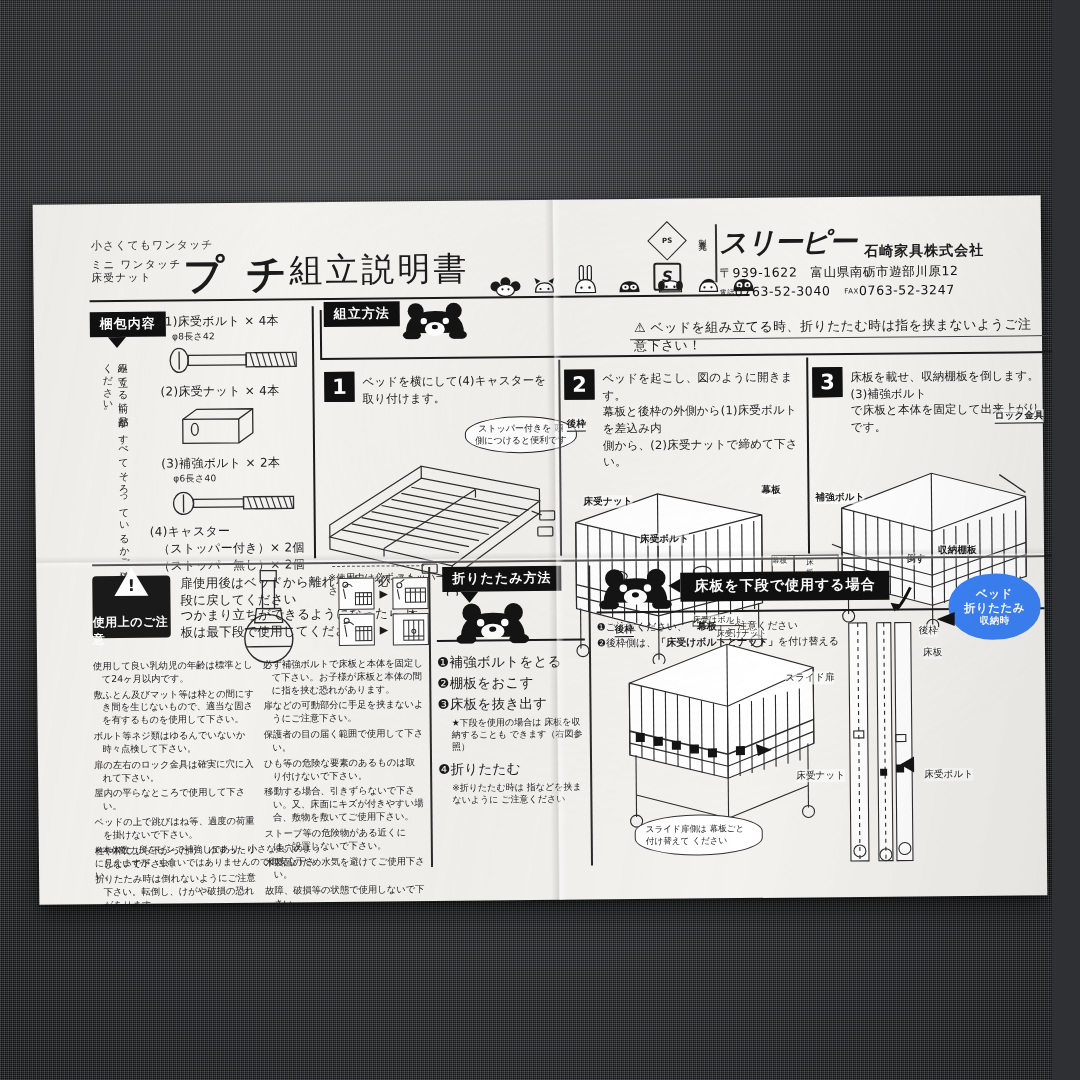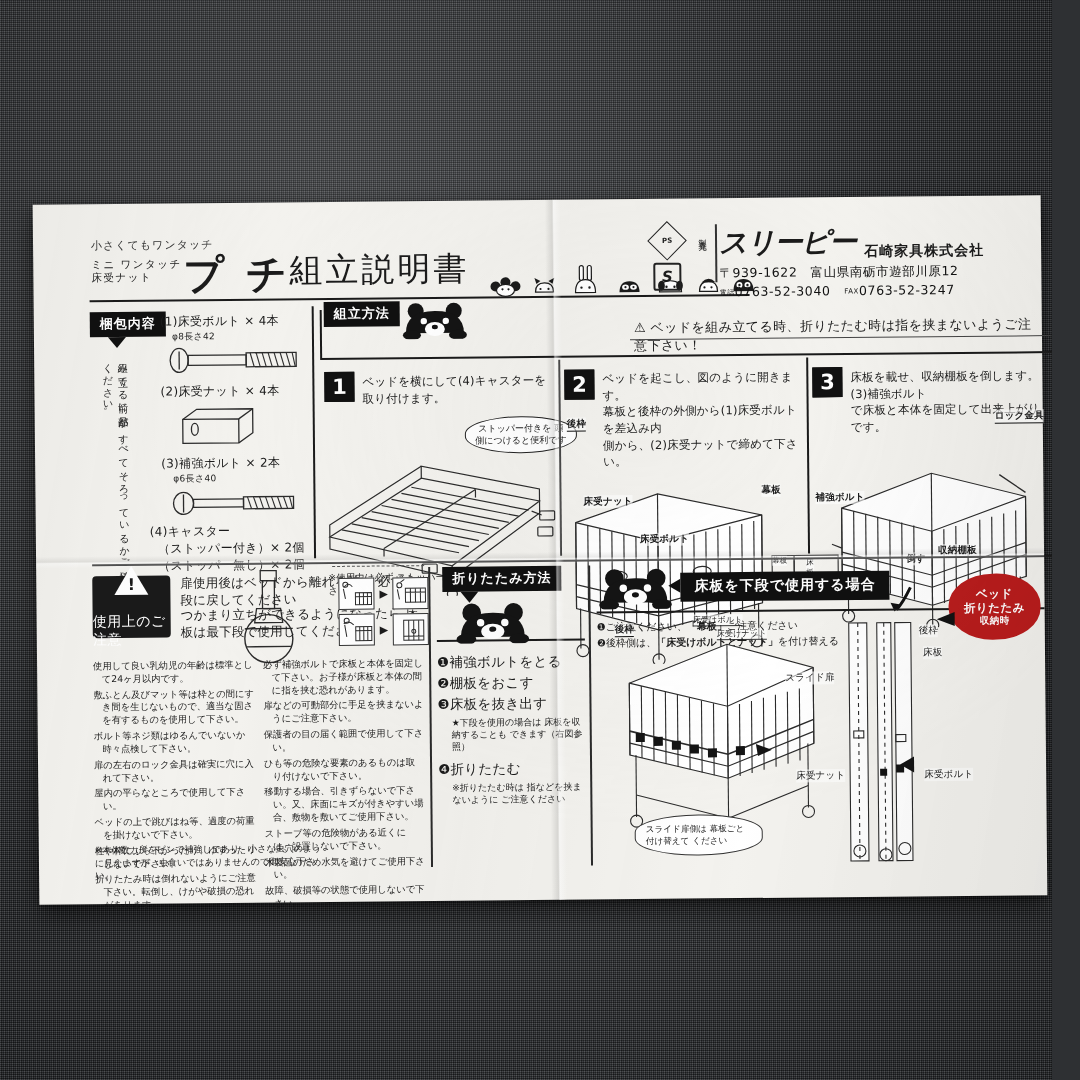--- a/index.html
+++ b/index.html
@@ -134,38 +134,38 @@
   #lower-sec{left:560px;top:366px;width:462px;}
   .secv{position:absolute;width:1.5px;background:#2a2a2a;}
 
   
   .warnchip{
     width:78px;height:62px;background:#1a1a1a;color:#fff;border-radius:4px;
     display:flex;flex-direction:column;align-items:center;justify-content:center;
   }
   .warntri{width:0;height:0;border-left:17px solid transparent;border-right:17px solid transparent;border-bottom:29px solid #fff;position:relative;}
   .warntri::after{content:"!";position:absolute;left:-3.5px;top:9px;color:#1a1a1a;font-size:16px;font-weight:bold;}
-  .warnchip .cap{font-size:14px;margin-top:18px;letter-spacing:.5px;}
+  .warnchip .cap{font-size:12px;margin-top:18px;letter-spacing:.5px;font-weight:bold;}
   .warnline{font-size:12.5px;letter-spacing:.2px;}
   .picto{width:34px;height:30px;border:1.3px solid #333;background:#fff;}
   .dash{border-top:1.5px dashed #555;}
 
   .bul{font-size:9.3px;line-height:1.38;}
   .bul p{margin:0 0 3px 0;text-indent:-8.5px;padding-left:8.5px;}
 
   
   .fnum{font-size:13.5px;line-height:1.55;letter-spacing:.3px;}
   .fsub{font-size:9px;line-height:1.35;margin:2px 0 6px 14px;}
 
   
   .lnum{font-size:10px;line-height:1.6;}
   .bold{font-weight:bold;}
 
   .bedchip{
-    position:absolute;width:92px;height:66px;background:#b91c1c;color:#fff;border-radius:48%;
+    position:absolute;width:92px;height:66px;background:#3b82f6;color:#fff;border-radius:48%;
     display:flex;flex-direction:column;align-items:center;justify-content:center;
     font-size:11.5px;font-weight:bold;line-height:1.25;text-align:center;letter-spacing:.5px;
   }
   .bedchip::after{
     content:"";position:absolute;left:-12px;top:38px;
     border-top:7px solid transparent;border-bottom:7px solid transparent;border-right:18px solid #121212;
   }
   .bubble{
     position:absolute;border:1.3px solid #333;border-radius:50%/42%;background:#fff;
     font-size:8.6px;line-height:1.35;padding:8px 10px;text-align:left;

